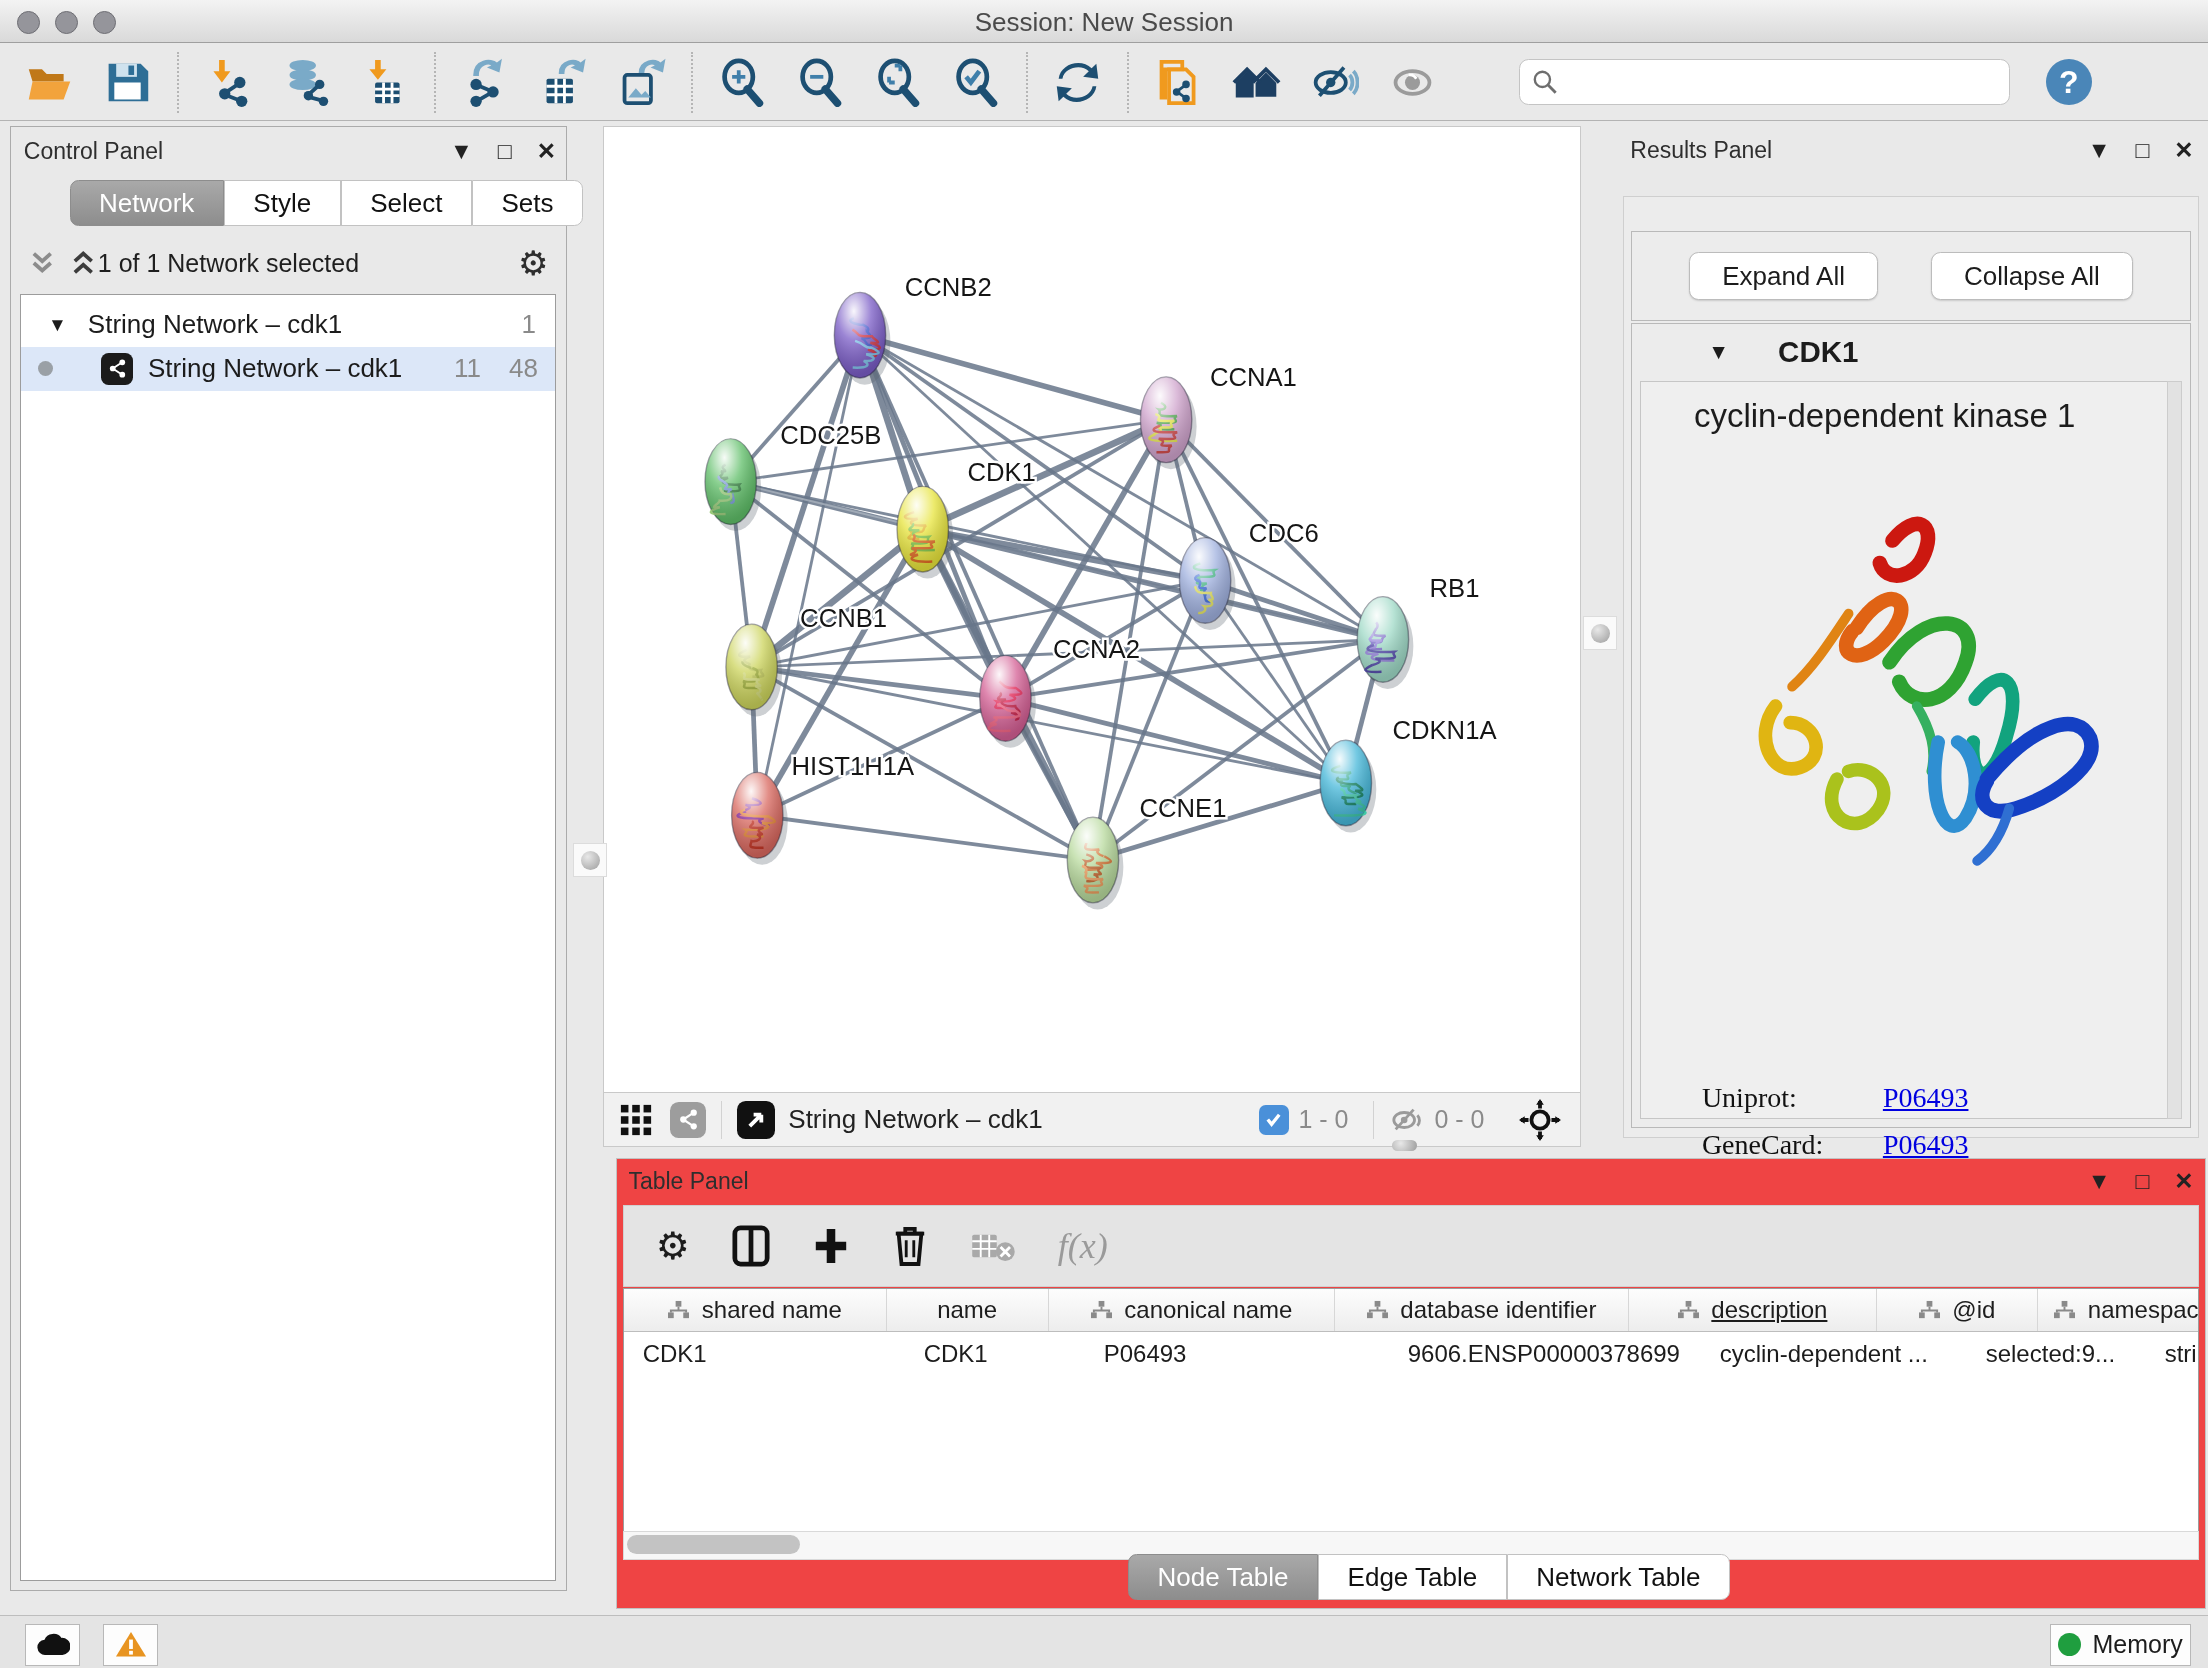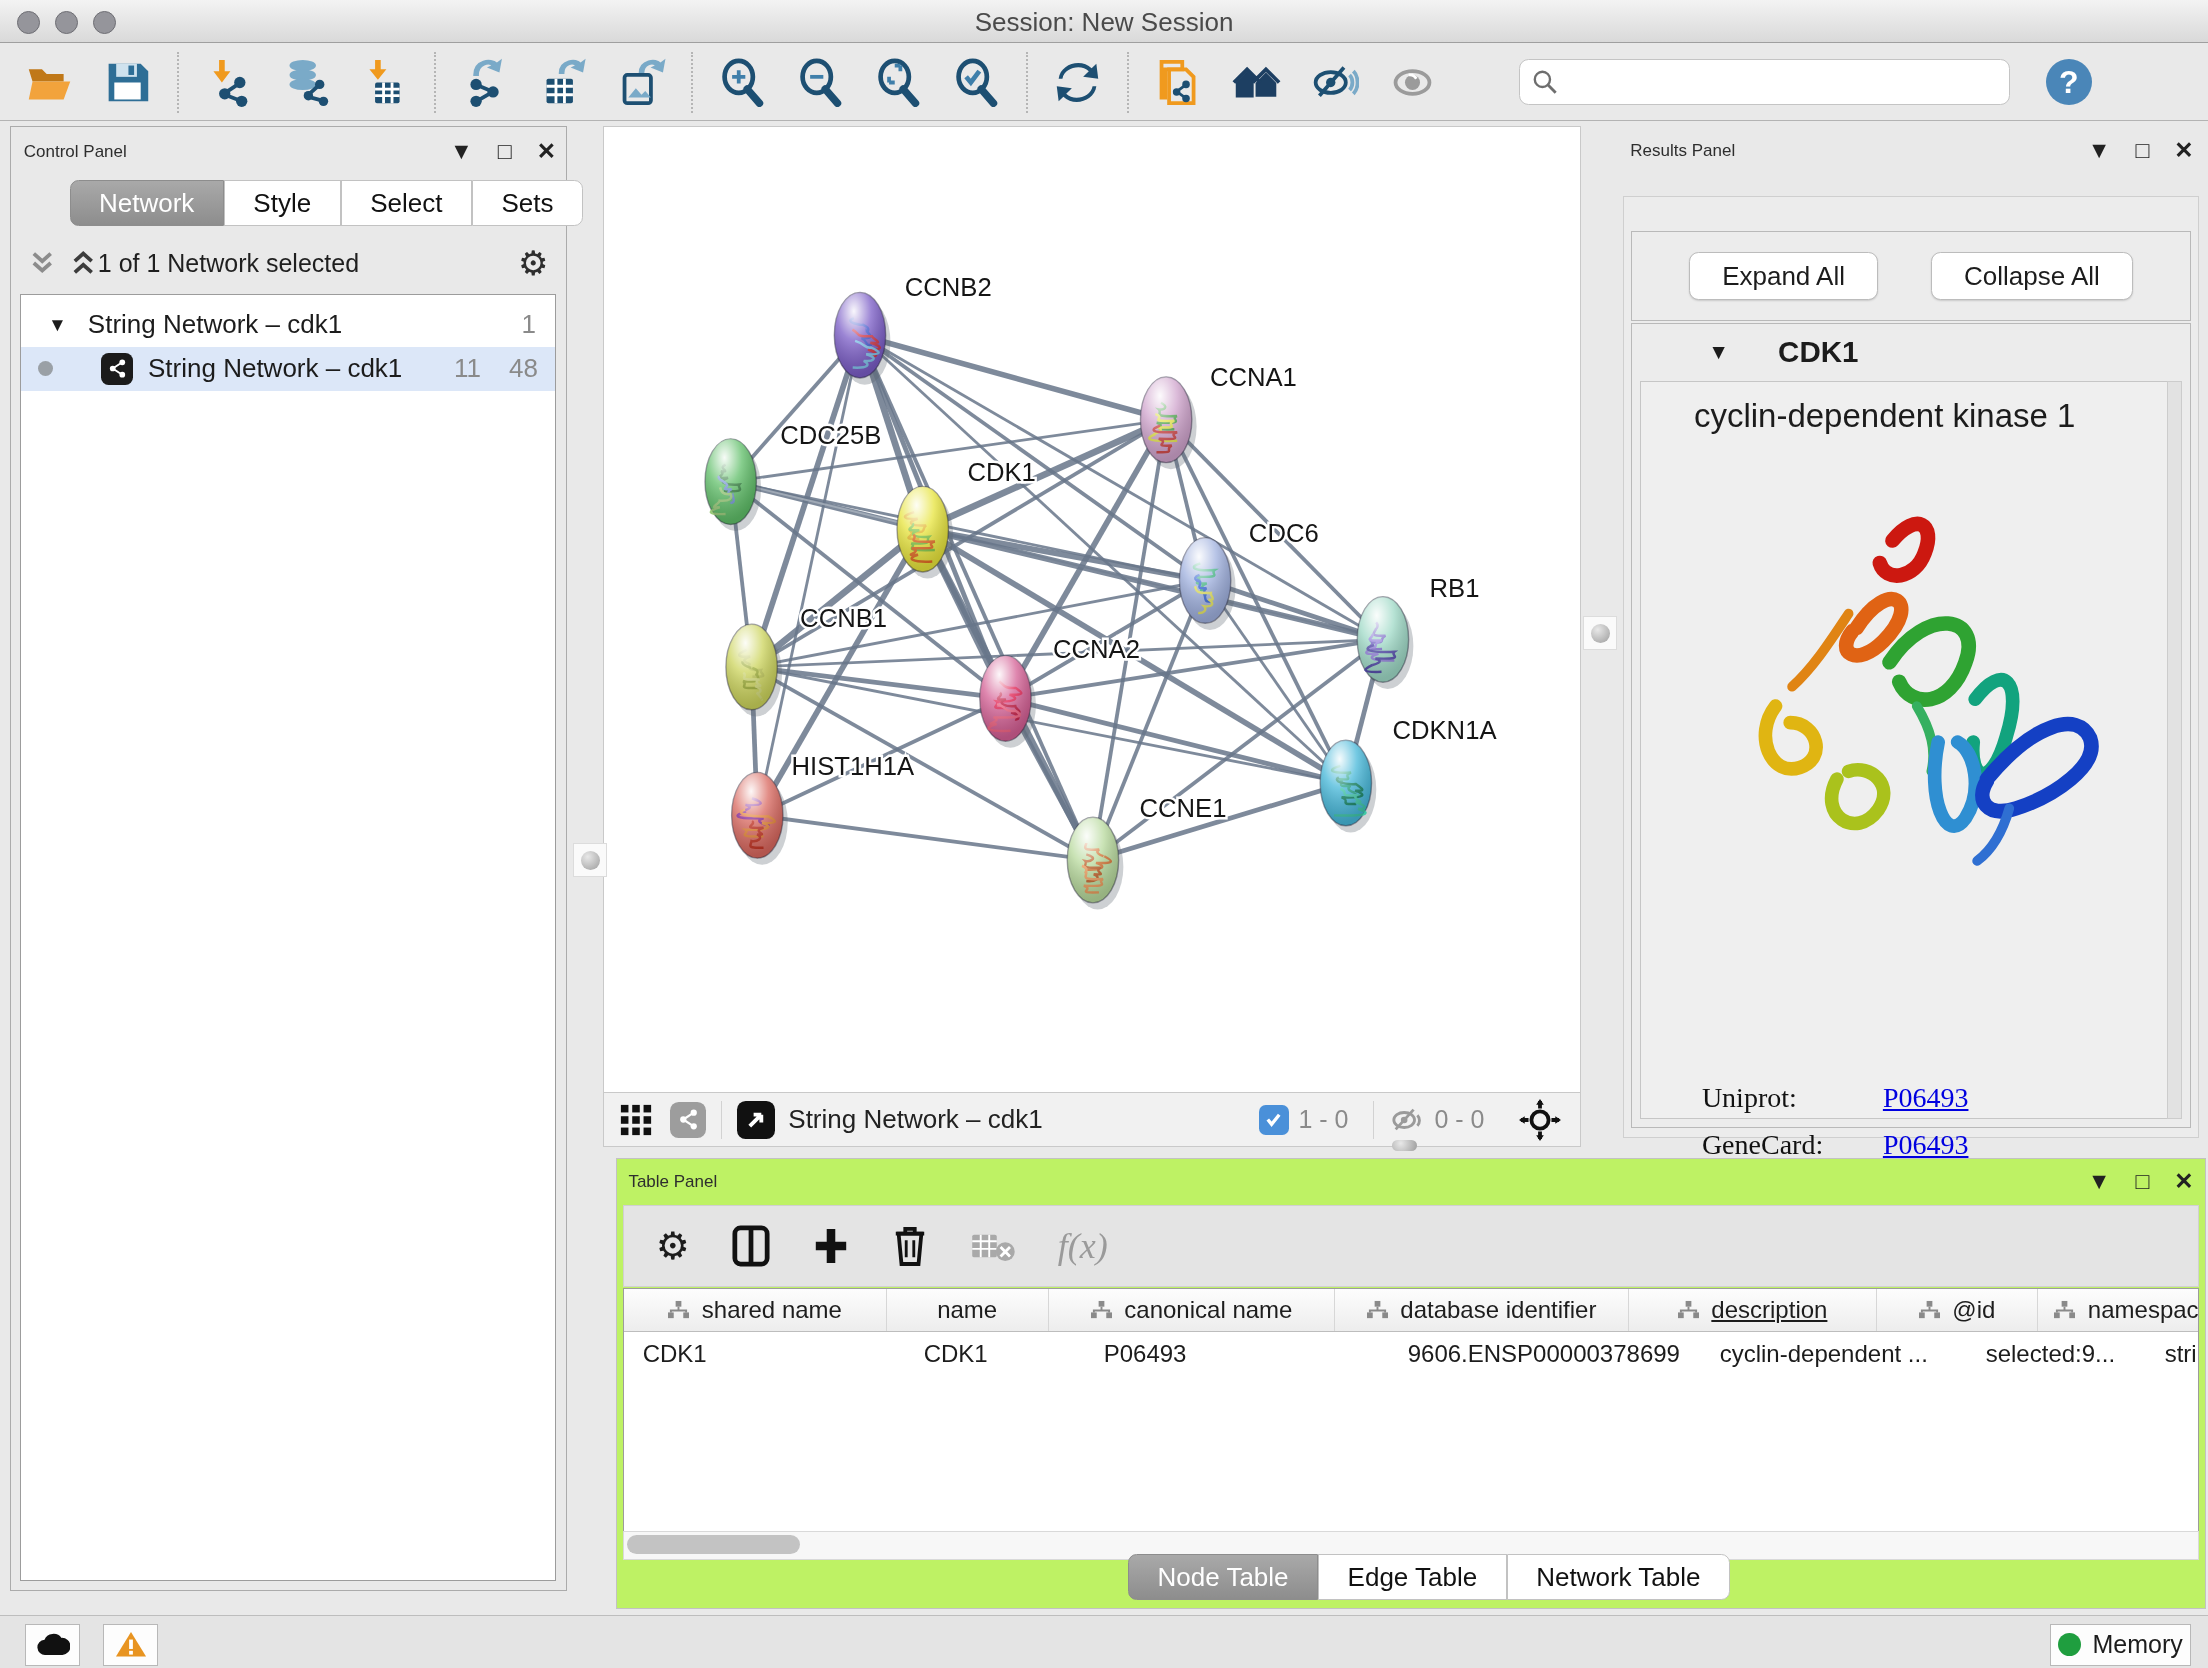--- a/index.html
+++ b/index.html
@@ -23,21 +23,21 @@
   .tbtn svg{width:49px;height:49px;}
   #search-wrap{margin-left:57px;display:flex;align-items:center;}
   #search-box{width:466px;height:44px;background:#fff;border:1.9px solid #c4c4c4;border-radius:9.5px;
     display:flex;align-items:center;padding:0 11.4px;}
   #search-box input{border:none;outline:none;font-size:25px;width:399px;background:transparent;
     font-family:"Liberation Sans",sans-serif;}
   #help-btn{margin-left:36px;width:46px;height:46px;border-radius:50%;background:#4a86b8;color:#fff;
     font-size:32px;font-weight:bold;display:flex;align-items:center;justify-content:center;cursor:pointer;}
 
   
-  .panel-title{font-size:17px;color:#2e2e2e;}
+  .panel-title{font-size:23px;color:#2e2e2e;}
   .panel-controls{display:flex;align-items:center;gap:25px;font-size:23px;color:#222;}
   .pc-glyph{cursor:pointer;line-height:1;}
   .seg-tab{height:44px;padding:0 28.5px;display:flex;align-items:center;justify-content:center;
     font-size:26px;background:#fff;border:1px solid #c2c2c2;cursor:pointer;color:#111;}
   .seg-tab.active{background:linear-gradient(#a9a9a9,#8d8d8d);color:#fff;border-color:#8d8d8d;}
   .seg-tab:first-child{border-radius:8.6px 0 0 8.6px;}
   .seg-tab:last-child{border-radius:0 8.6px 8.6px 0;}
 
   
   #control-panel{position:absolute;left:9.5px;top:126px;width:555px;height:1463px;
@@ -82,21 +82,21 @@
   #rp-desc{font-size:33px;margin:15px 0 8px 53px;}
   #rp-protein{position:absolute;left:86px;top:105px;}
   #crosslinks{position:absolute;left:61px;top:685px;font-family:"Liberation Serif",serif;}
   #crosslinks-title{font-size:28.5px;font-weight:bold;}
   .cl-row{display:flex;margin-top:15px;font-size:28px;}
   .cl-label{width:181px;color:#111;}
   .cl-link{color:#0000e0;text-decoration:underline;cursor:pointer;}
   #rp-scroll{position:absolute;right:7.6px;top:57px;bottom:7.6px;width:13.3px;background:#e2e2e2;border:1px solid #cccccc;}
 
   
-  #table-panel{position:absolute;left:616px;top:1158px;width:1588px;height:449px;background:#bef264;border:1px solid #c2c2c2;}
+  #table-panel{position:absolute;left:616px;top:1158px;width:1588px;height:449px;background:#ef4444;border:1px solid #c2c2c2;}
   #tp-header{position:absolute;left:11.4px;right:11.4px;top:3.8px;height:38px;display:flex;justify-content:space-between;align-items:center;}
   #tp-toolbar{position:absolute;left:5.7px;right:5.7px;top:46px;height:80px;background:#e4e4e4;border:1px solid #d0d0d0;
     display:flex;align-items:center;gap:42px;padding-left:32px;}
   .tp-icon{display:flex;align-items:center;justify-content:center;cursor:pointer;}
   #fx-label{font-family:"Liberation Serif",serif;font-style:italic;font-size:36px;color:#9a9a9a;}
   #tp-table{position:absolute;left:5.7px;right:5.7px;top:129px;bottom:74px;background:#fff;border:1.9px solid #9c9c9c;overflow:hidden;}
   #tp-headrow{display:flex;height:42px;background:linear-gradient(#fdfdfd,#ededed);border-bottom:1.9px solid #bdbdbd;}
   .th-cell{display:flex;align-items:center;justify-content:center;gap:11.4px;font-size:24px;color:#1d1d1d;
     border-right:1px solid #d7d7d7;overflow:hidden;white-space:nowrap;flex:none;}
   #tp-datarow{display:flex;height:44px;}

